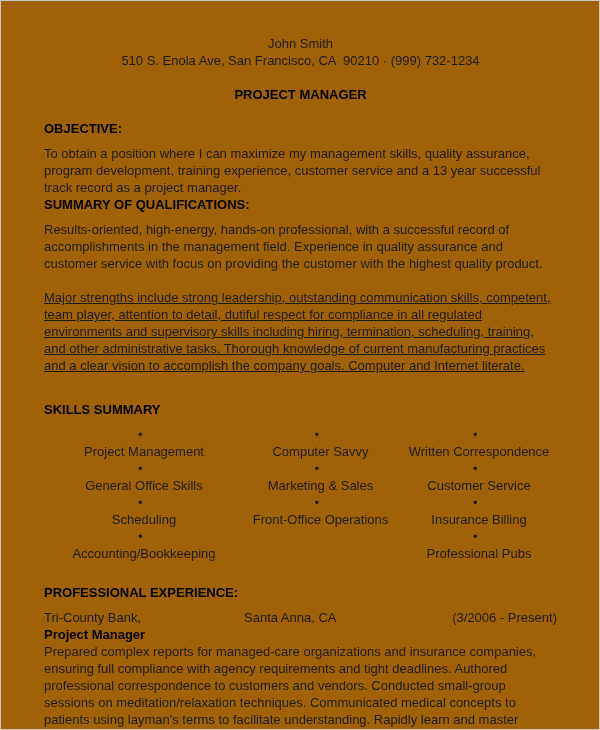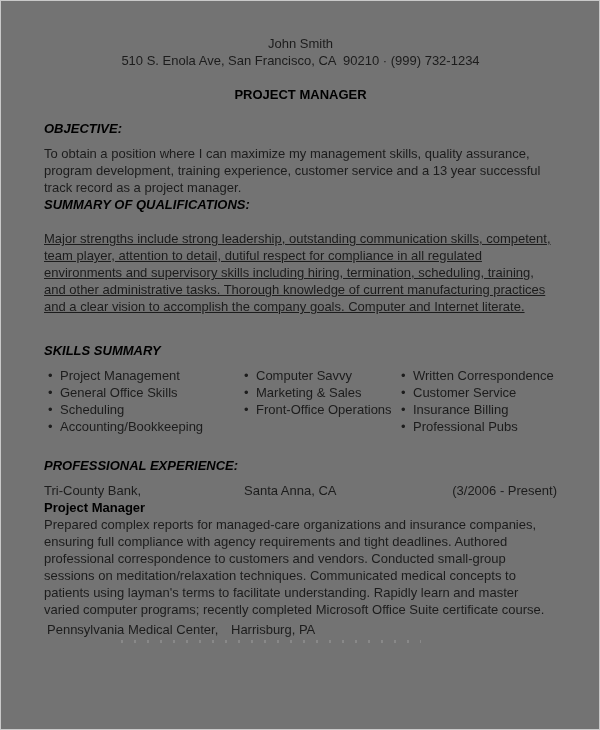--- a/index.html
+++ b/index.html
@@ -1,49 +1,49 @@
 <!DOCTYPE html>
 <html><head>
 <meta charset="utf-8">
 <style>
   html,body { margin:0; padding:0; background:#ffffff; }
   .page {
     position:relative;
     width:600px; height:730px;
     box-sizing:border-box;
-    background:#737373;
+    background:#a16207;
     border:1px solid #c9c9c9;
     padding:34px 42px 0 43px;
     overflow:hidden;
     font-family:"Liberation Sans","DejaVu Sans",sans-serif;
     font-size:13px; line-height:17px;
     color:#1c1c1c;
   }
   .center { text-align:center; }
   .addr { white-space:pre-wrap; }
   .doc-title { margin-top:17px; font-weight:bold; color:#000; }
   h2 {
     font-size:13px; line-height:17px; font-weight:bold;
-    color:#000; margin:0; padding:0;font-style:italic;
+    color:#000; margin:0; padding:0;
   }
   .h-objective   { margin-top:17px; }
   .h-summary     { }
   .h-skills      { margin-top:27px; }
   .h-experience  { margin-top:22px; }
   p { margin:0; padding:0; }
   .p-objective { margin-top:8px; }
   .p-summary1  { margin-top:8px; }
   .p-summary2  { margin-top:17px;text-decoration:underline; }
 
   .skills-grid { margin-top:8px; display:flex; }
   .skills-col { display:flex; flex-direction:column; }
   .skills-col-1 { width:196px; }
   .skills-col-2 { width:157px; }
   .skills-col-3 { flex:1; }
-  .skill-item { display:flex; align-items:flex-end; padding-left:4px; }
+  .skill-item { display:flex; align-items:center; padding-left:4px;flex-direction:column; }
   .bullet { flex:0 0 auto; width:12px; }
   .bullet::before { content:"\2022"; font-size:13px; }
 
   .job-row { display:flex; }
   .job-row1 { margin-top:8px; }
   .job-row1 .job-company { width:200px; }
   .job-row1 .job-dates { margin-left:auto; }
   .job-role { font-weight:bold; color:#000; }
   .job-desc { margin:0; }
   .job-row2 { margin-top:3px; padding-left:3px; }
@@ -63,20 +63,21 @@
 <div class="page">
 
   <div class="center">John Smith</div>
   <div class="center addr">510 S. Enola Ave, San Francisco, CA  90210 · (999) 732-1234</div>
   <div class="center doc-title">PROJECT MANAGER</div>
 
   <h2 class="h-objective">OBJECTIVE:</h2>
   <p class="p-objective">To obtain a position where I can maximize my management skills, quality assurance, program development, training experience, customer service and a 13 year successful track record as a project manager.</p>
 
   <h2 class="h-summary">SUMMARY OF QUALIFICATIONS:</h2>
+  <p class="p-summary1">Results-oriented, high-energy, hands-on professional, with a successful record of accomplishments in the management field. Experience in quality assurance and customer service with focus on providing the customer with the highest quality product.</p>
   <p class="p-summary2">Major strengths include strong leadership, outstanding communication skills, competent, team player, attention to detail, dutiful respect for compliance in all regulated environments and supervisory skills including hiring, termination, scheduling, training, and other administrative tasks. Thorough knowledge of current manufacturing practices and a clear vision to accomplish the company goals. Computer and Internet literate.</p>
 
   <h2 class="h-skills">SKILLS SUMMARY</h2>
   <div class="skills-grid">
     <div class="skills-col skills-col-1">
       <div class="skill-item">
           <span class="bullet"></span>
           <span>Project Management</span>
         </div>
       <div class="skill-item">

